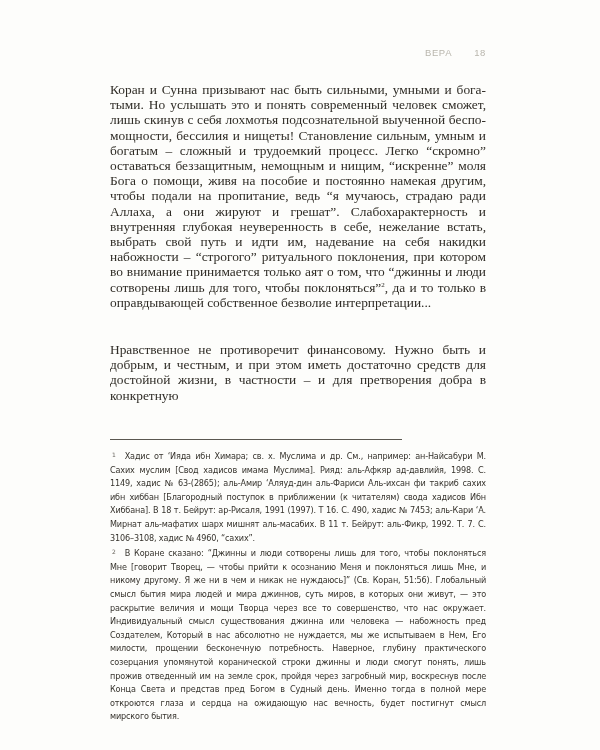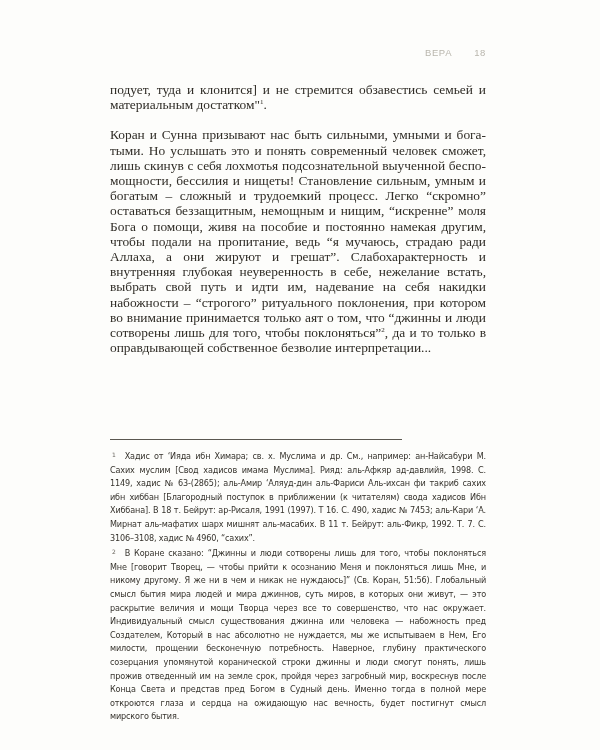--- a/index.html
+++ b/index.html
@@ -47,22 +47,22 @@
 <body>
 
 <div class="page">
 
   <div class="running-head">
     <span>ВЕРА</span>
     <span>18</span>
   </div>
 
   <div class="body-text">
-    <p class="p1"><span>подует, туда и клонится] и не стремится обзавестись семьей и мате­риальным достатком"</span><sup>1</sup><span>.</span></p>
     <p class="p2"><span>Коран и Сунна призывают нас быть сильными, умными и бога­тыми. Но услышать это и понять современный человек сможет, лишь скинув с себя лохмотья подсознательной выученной беспо­мощности, бессилия и нищеты! Становление сильным, умным и богатым – сложный и трудоемкий процесс. Легко “скромно” оста­ваться беззащитным, немощным и нищим, “искренне” моля Бога о помощи, живя на пособие и постоянно намекая другим, чтобы подали на пропитание, ведь “я мучаюсь, страдаю ради Аллаха, а они жируют и грешат”. Слабохарактерность и внутренняя глу­бокая неуверенность в себе, нежелание встать, выбрать свой путь и идти им, надевание на себя накидки набожности – “строгого” ритуального поклонения, при котором во внимание принимается только аят о том, что “джинны и люди сотворены лишь для того, чтобы поклоняться”</span><sup>2</sup><span>, да и то только в оправдывающей собственное безволие интерпретации...</span></p>
+    <p class="p3"><span>Нравственное не противоречит финансовому. Нужно быть и добрым, и честным, и при этом иметь достаточно средств для достойной жизни, в частности – и для претворения добра в конкретную</span></p>
   </div>
 
   <div class="fn-sep"></div>
 
   <div class="footnotes">
     <p><span class="fn-num">1</span><span>Хадис от ‘Ияда ибн Химара; св. х. Муслима и др. См., например: ан-Найсабури М. Сахих муслим [Свод хадисов имама Муслима]. Рияд: аль-Афкяр ад-давлийя, 1998. С. 1149, хадис № 63-(2865); аль-Амир ‘Аляуд-дин аль-Фариси Аль-ихсан фи та­криб сахих ибн хиббан [Благородный поступок в приближении (к читателям) свода хадисов Ибн Хиббана]. В 18 т. Бейрут: ар-Рисаля, 1991 (1997). Т 16. С. 490, хадис № 7453; аль-Кари ‘А. Мирнат аль-мафатих шарх мишнят аль-масабих. В 11 т. Бейрут: аль-Фикр, 1992. Т. 7. С. 3106–3108, хадис № 4960, “сахих”.</span></p>
     <p><span class="fn-num">2</span><span>В Коране сказано: “Джинны и люди сотворены лишь для того, чтобы поклонять­ся Мне [говорит Творец, — чтобы прийти к осознанию Меня и поклоняться лишь Мне, и никому другому. Я же ни в чем и никак не нуждаюсь]” (Св. Коран, 51:56). Глобальный смысл бытия мира людей и мира джиннов, суть миров, в которых они живут, — это раскрытие величия и мощи Творца через все то совершенство, что нас окружает. Индивидуальный смысл существования джинна или человека — набож­ность пред Создателем, Который в нас абсолютно не нуждается, мы же испыты­ваем в Нем, Его милости, прощении бесконечную потребность. Наверное, глубину практического созерцания упомянутой коранической строки джинны и люди смо­гут понять, лишь прожив отведенный им на земле срок, пройдя через загробный мир, воскреснув после Конца Света и представ пред Богом в Судный день. Именно тогда в полной мере откроются глаза и сердца на ожидающую нас вечность, будет постигнут смысл мирского бытия.</span></p>
   </div>
 
 </div>

